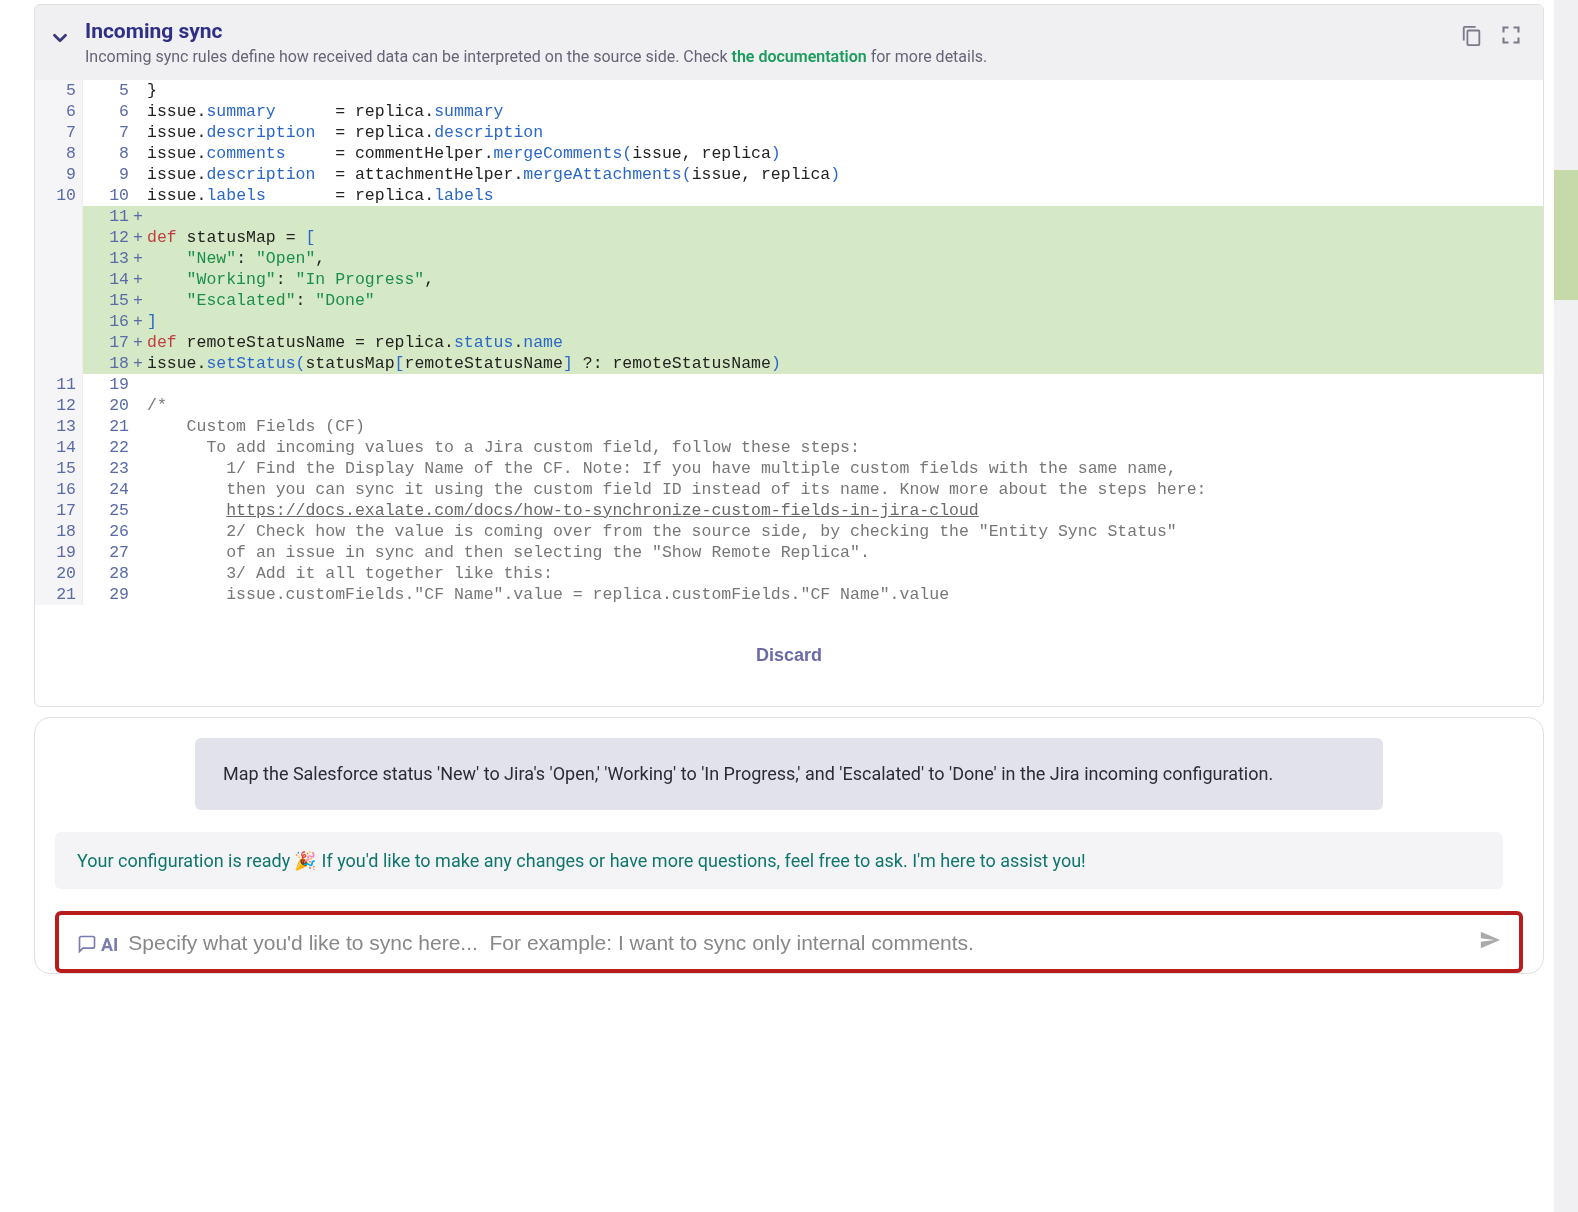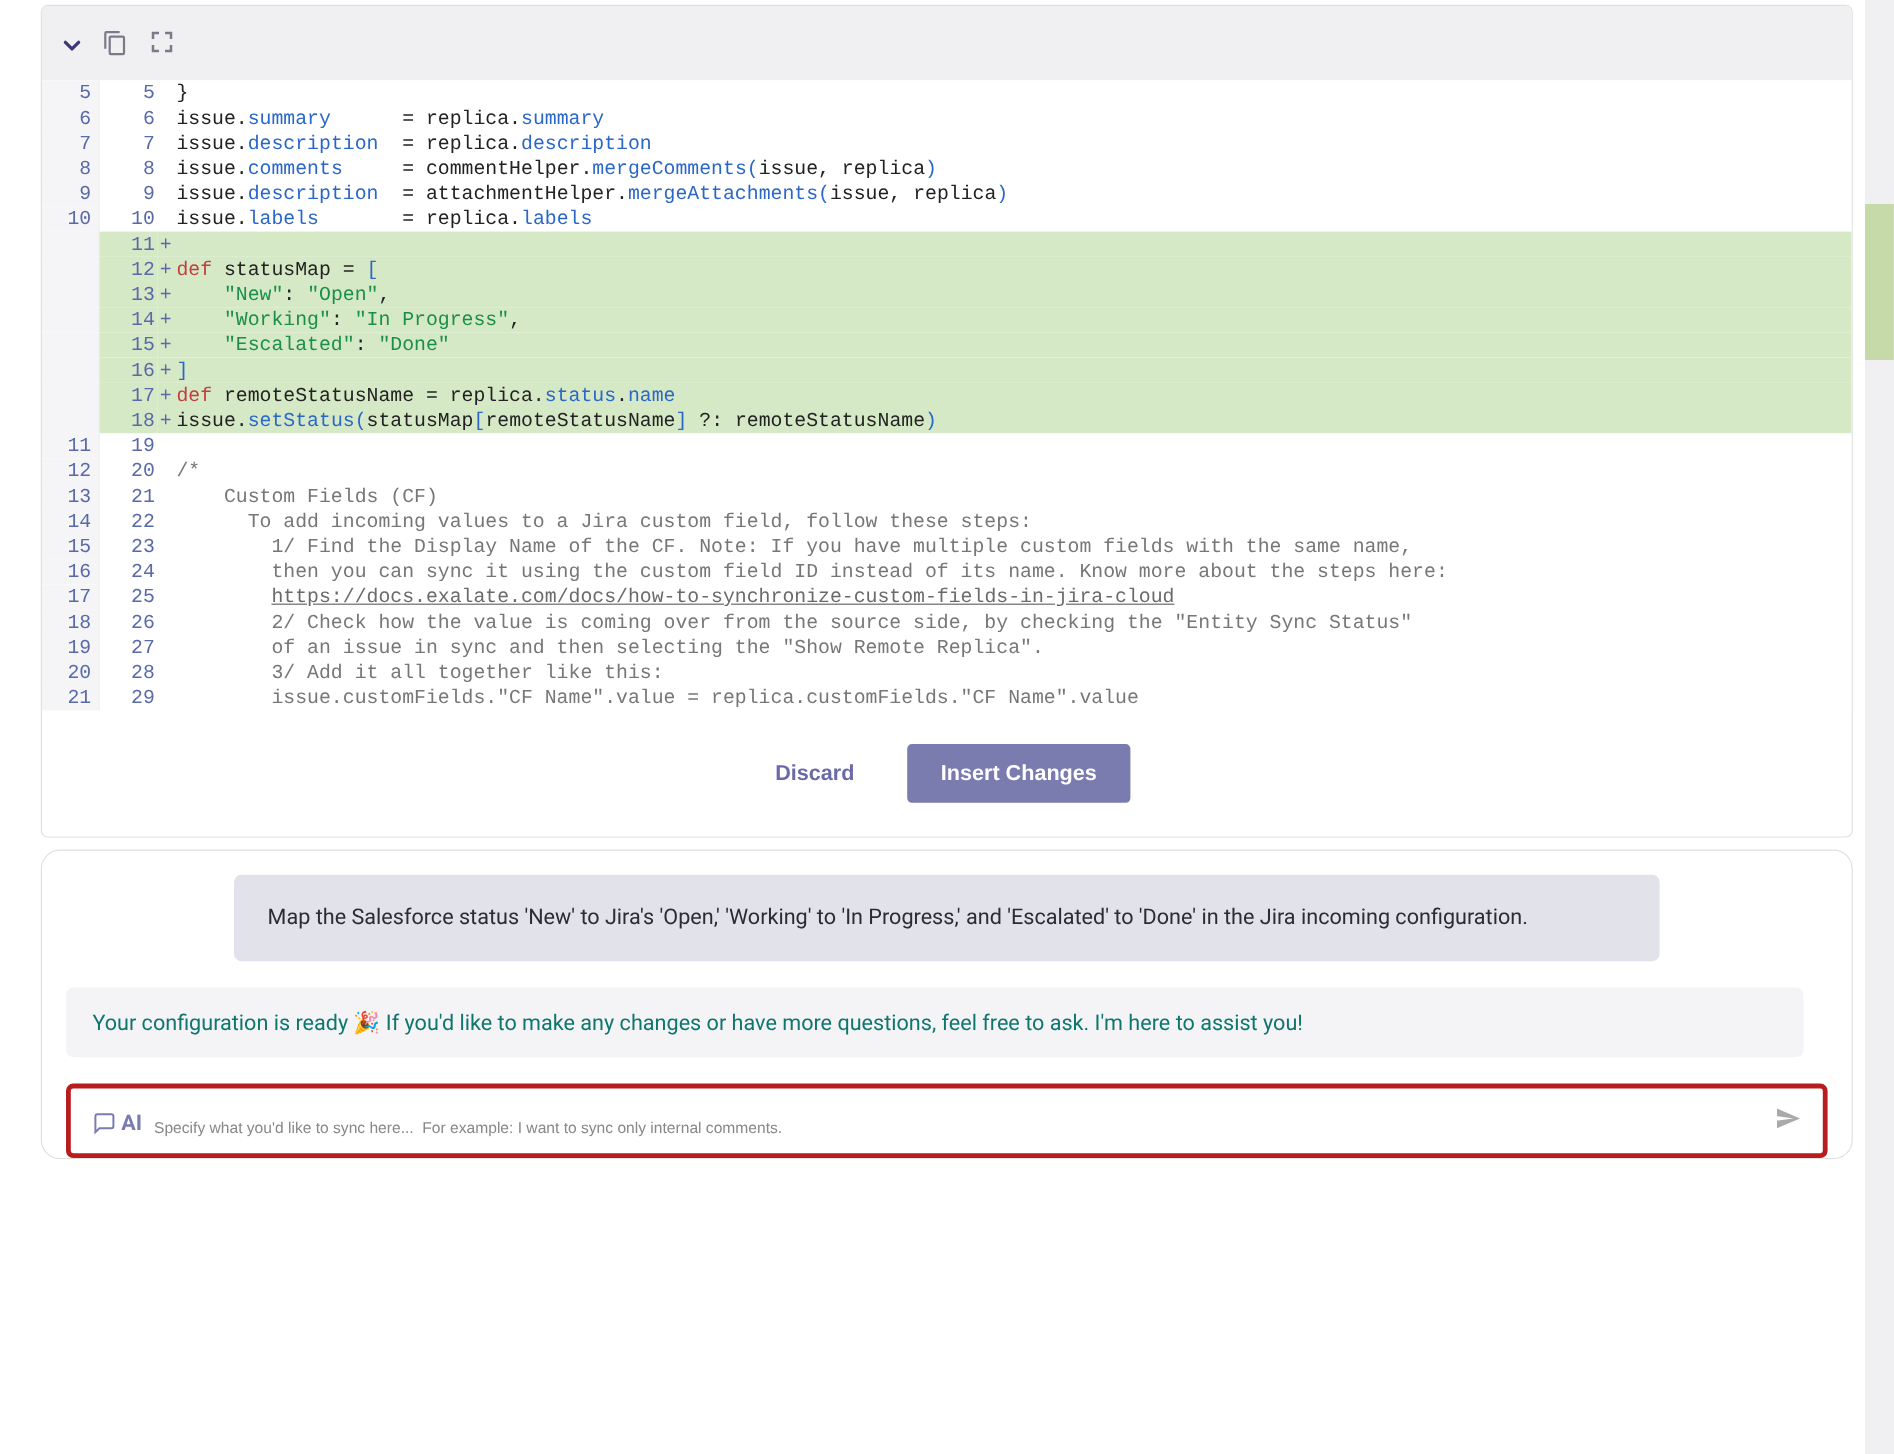--- a/index.html
+++ b/index.html
@@ -173,21 +173,21 @@
     font-weight: 700;
     font-size: 18px;
     display: flex;
     align-items: center;
     gap: 4px;
   }
   .chat-input {
     flex: 1;
     border: none;
     outline: none;
-    font-size: 13px;
+    font-size: 21px;
     color: #333;
     background: transparent;
   }
   .chat-input::placeholder { color: #888; }
   .send-btn { color: #aaa; cursor: pointer; }
   .right-scroll {
     position: fixed;
     right: 0;
     top: 170px;
     width: 24px;
@@ -209,20 +209,26 @@
 <div class="right-scroll-track"></div>
 <div class="right-scroll"></div>
 
 <div class="panel">
 
   <div class="panel-header">
     <div class="chevron">
       <svg width="22" height="22" viewBox="0 0 24 24" fill="none" stroke="currentColor" stroke-width="3" stroke-linecap="round" stroke-linejoin="round">
           <polyline points="6 9 12 15 18 9"></polyline>
         </svg>
+    </div>
+    <div class="header-text">
+      <div class="header-title">Incoming sync</div>
+      <div class="header-subtitle">
+        <span>Incoming sync rules define how received data can be interpreted on the source side. Check </span><span class="doc-link">the documentation</span><span> for more details.</span>
+      </div>
     </div>
     <div class="header-actions">
       <span>
         <svg width="22" height="22" viewBox="0 0 24 24" fill="currentColor">
             <path d="M16 1H4a2 2 0 0 0-2 2v14h2V3h12V1zm3 4H8a2 2 0 0 0-2 2v14a2 2 0 0 0 2 2h11a2 2 0 0 0 2-2V7a2 2 0 0 0-2-2zm0 16H8V7h11v14z"></path>
           </svg>
       </span>
       <span>
         <svg width="20" height="20" viewBox="0 0 24 24" fill="none" stroke="currentColor" stroke-width="2.5">
             <path d="M3 9V3h6M21 9V3h-6M3 15v6h6M21 15v6h-6"></path>
@@ -254,21 +260,20 @@
       <div class="code-row"><div class="gutter-old">16</div><div class="gutter-new">24</div><div class="diff-marker"></div><div class="code-content"><span class="t-comment">        then you can sync it using the custom field ID instead of its name. Know more about the steps here:</span></div></div>
       <div class="code-row"><div class="gutter-old">17</div><div class="gutter-new">25</div><div class="diff-marker"></div><div class="code-content"><span class="t-comment">        </span><span class="t-link">https://docs.exalate.com/docs/how-to-synchronize-custom-fields-in-jira-cloud</span></div></div>
       <div class="code-row"><div class="gutter-old">18</div><div class="gutter-new">26</div><div class="diff-marker"></div><div class="code-content"><span class="t-comment">        2/ Check how the value is coming over from the source side, by checking the "Entity Sync Status"</span></div></div>
       <div class="code-row"><div class="gutter-old">19</div><div class="gutter-new">27</div><div class="diff-marker"></div><div class="code-content"><span class="t-comment">        of an issue in sync and then selecting the "Show Remote Replica".</span></div></div>
       <div class="code-row"><div class="gutter-old">20</div><div class="gutter-new">28</div><div class="diff-marker"></div><div class="code-content"><span class="t-comment">        3/ Add it all together like this:</span></div></div>
       <div class="code-row"><div class="gutter-old">21</div><div class="gutter-new">29</div><div class="diff-marker"></div><div class="code-content"><span class="t-comment">        issue.customFields."CF Name".value = replica.customFields."CF Name".value</span></div></div>
     </div>
 
   <div class="actions-row">
     <button class="btn-discard">Discard</button>
-    <button class="btn-insert">Insert Changes</button>
   </div>
 
 </div>
 
 <div class="chat-panel">
   <div class="user-msg">Map the Salesforce status 'New' to Jira's 'Open,' 'Working' to 'In Progress,' and 'Escalated' to 'Done' in the Jira incoming configuration.</div>
   <div class="ai-msg">Your configuration is ready 🎉 If you'd like to make any changes or have more questions, feel free to ask. I'm here to assist you!</div>
   <div class="input-row">
     <span class="ai-label">
       <svg width="20" height="20" viewBox="0 0 24 24" fill="none" stroke="currentColor" stroke-width="2">

